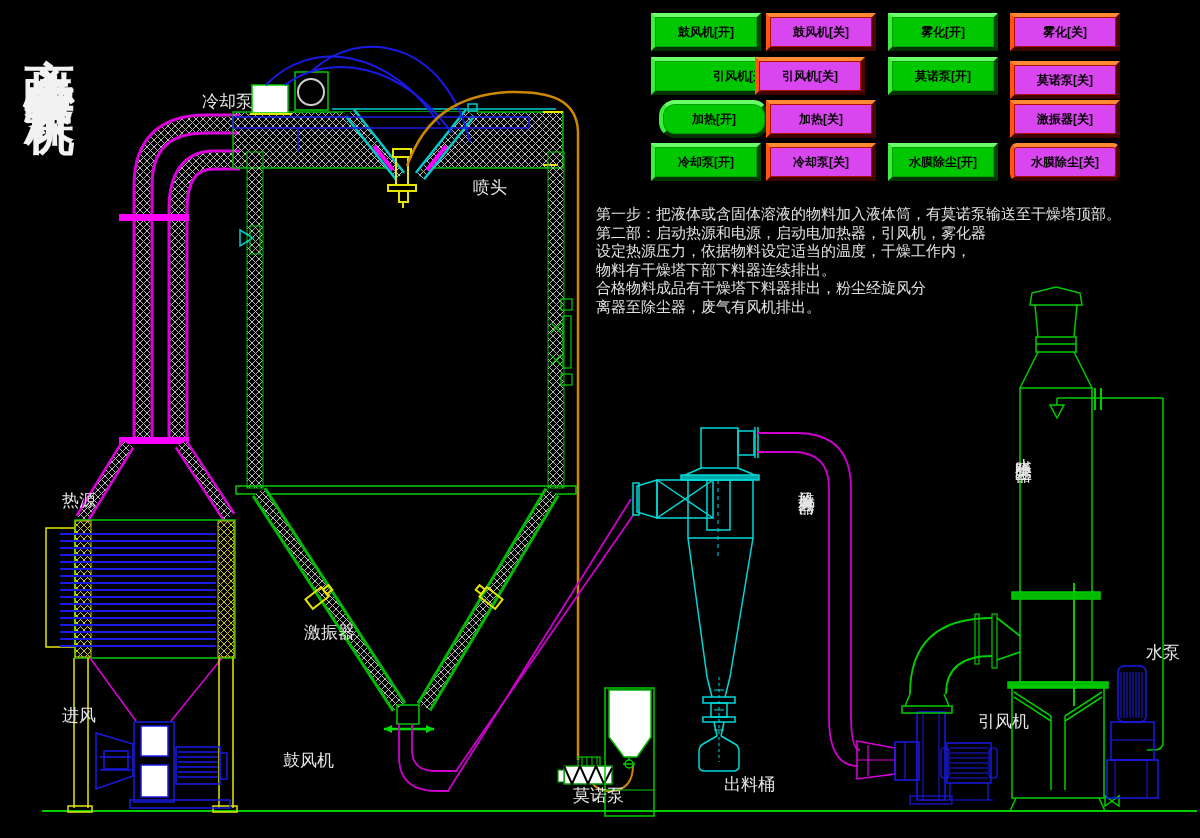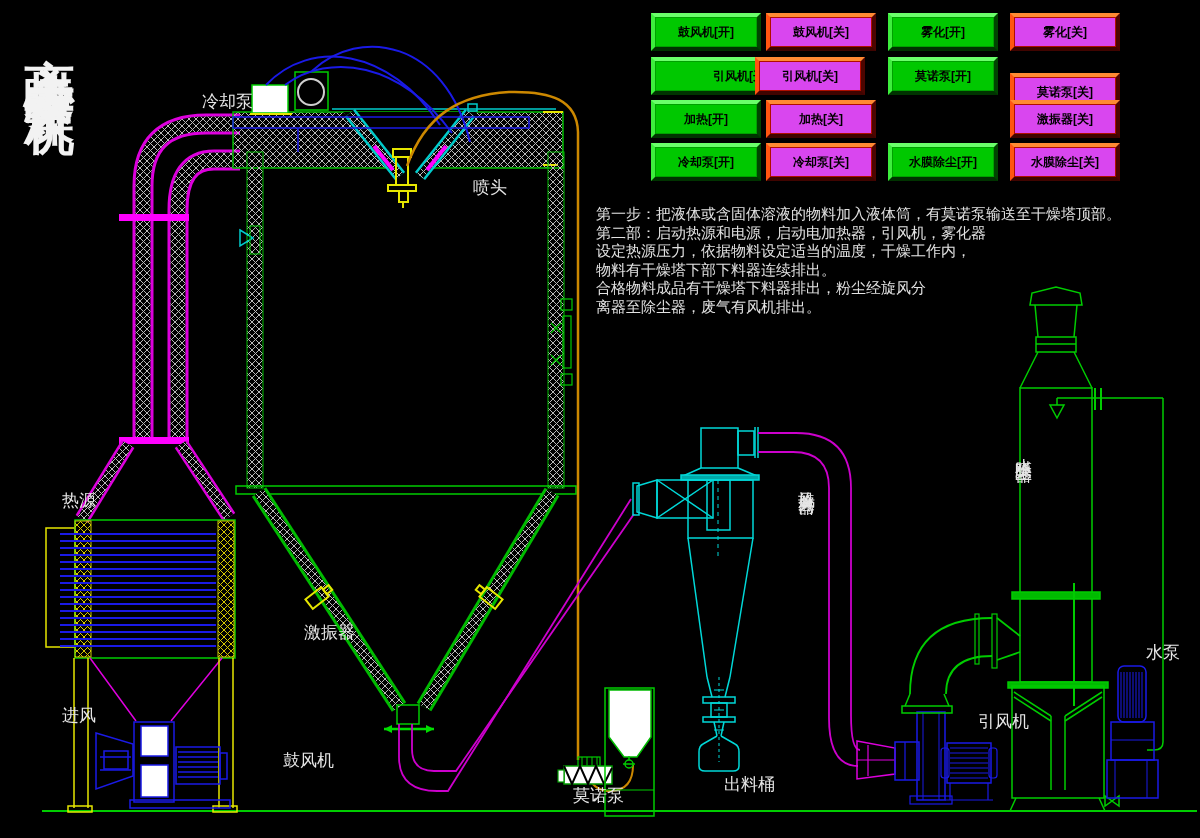--- a/index.html
+++ b/index.html
@@ -261,28 +261,28 @@
 
 <div class="panel">
 
 <div class="btn on" style="left: 0px; top: 0px;">鼓风机[开]</div>
       <div class="btn off" style="left: 115px; top: 0px;">鼓风机[关]</div>
       <div class="btn on" style="left: 237px; top: 0px;">雾化[开]</div>
       <div class="btn off" style="left: 359px; top: 0px;">雾化[关]</div>
       <div class="btn on" style="left: 0px; top: 44px; padding-left: 35px;">引风机[开]</div>
       <div class="btn off" style="left: 104px; top: 44px;">引风机[关]</div>
       <div class="btn on" style="left: 237px; top: 44px;">莫诺泵[开]</div>
-      <div class="btn off" style="left: 359px; top: 60px; text-align: right;">莫诺泵[关]</div>
-      <div class="btn on" style="left: 0px; top: 87px;">加热[开]</div>
+      <div class="btn off" style="left: 359px; top: 48px; text-align: right;">莫诺泵[关]</div>
+      <div class="btn on" style="left: 8px; top: 87px; border-radius: 16px;">加热[开]</div>
       <div class="btn off" style="left: 115px; top: 87px;">加热[关]</div>
       <div class="btn off" style="left: 359px; top: 87px;">激振器[关]</div>
       <div class="btn on" style="left: 0px; top: 130px;">冷却泵[开]</div>
       <div class="btn off" style="left: 115px; top: 130px;">冷却泵[关]</div>
       <div class="btn on" style="left: 237px; top: 130px;">水膜除尘[开]</div>
-      <div class="btn off" style="left: 359px; top: 130px;">水膜除尘[关]</div>
+      <div class="btn off" style="left: 359px; top: 130px; border-radius: 7px;">水膜除尘[关]</div>
     </div>
 
 <div class="instructions">
 
 <div class="instr-line">第一步：把液体或含固体溶液的物料加入液体筒，有莫诺泵输送至干燥塔顶部。</div>
       <div class="instr-line">第二部：启动热源和电源，启动电加热器，引风机，雾化器</div>
       <div class="instr-line">设定热源压力，依据物料设定适当的温度，干燥工作内，</div>
       <div class="instr-line">物料有干燥塔下部下料器连续排出。</div>
       <div class="instr-line">合格物料成品有干燥塔下料器排出，粉尘经旋风分</div>
       <div class="instr-line">离器至除尘器，废气有风机排出。</div>

